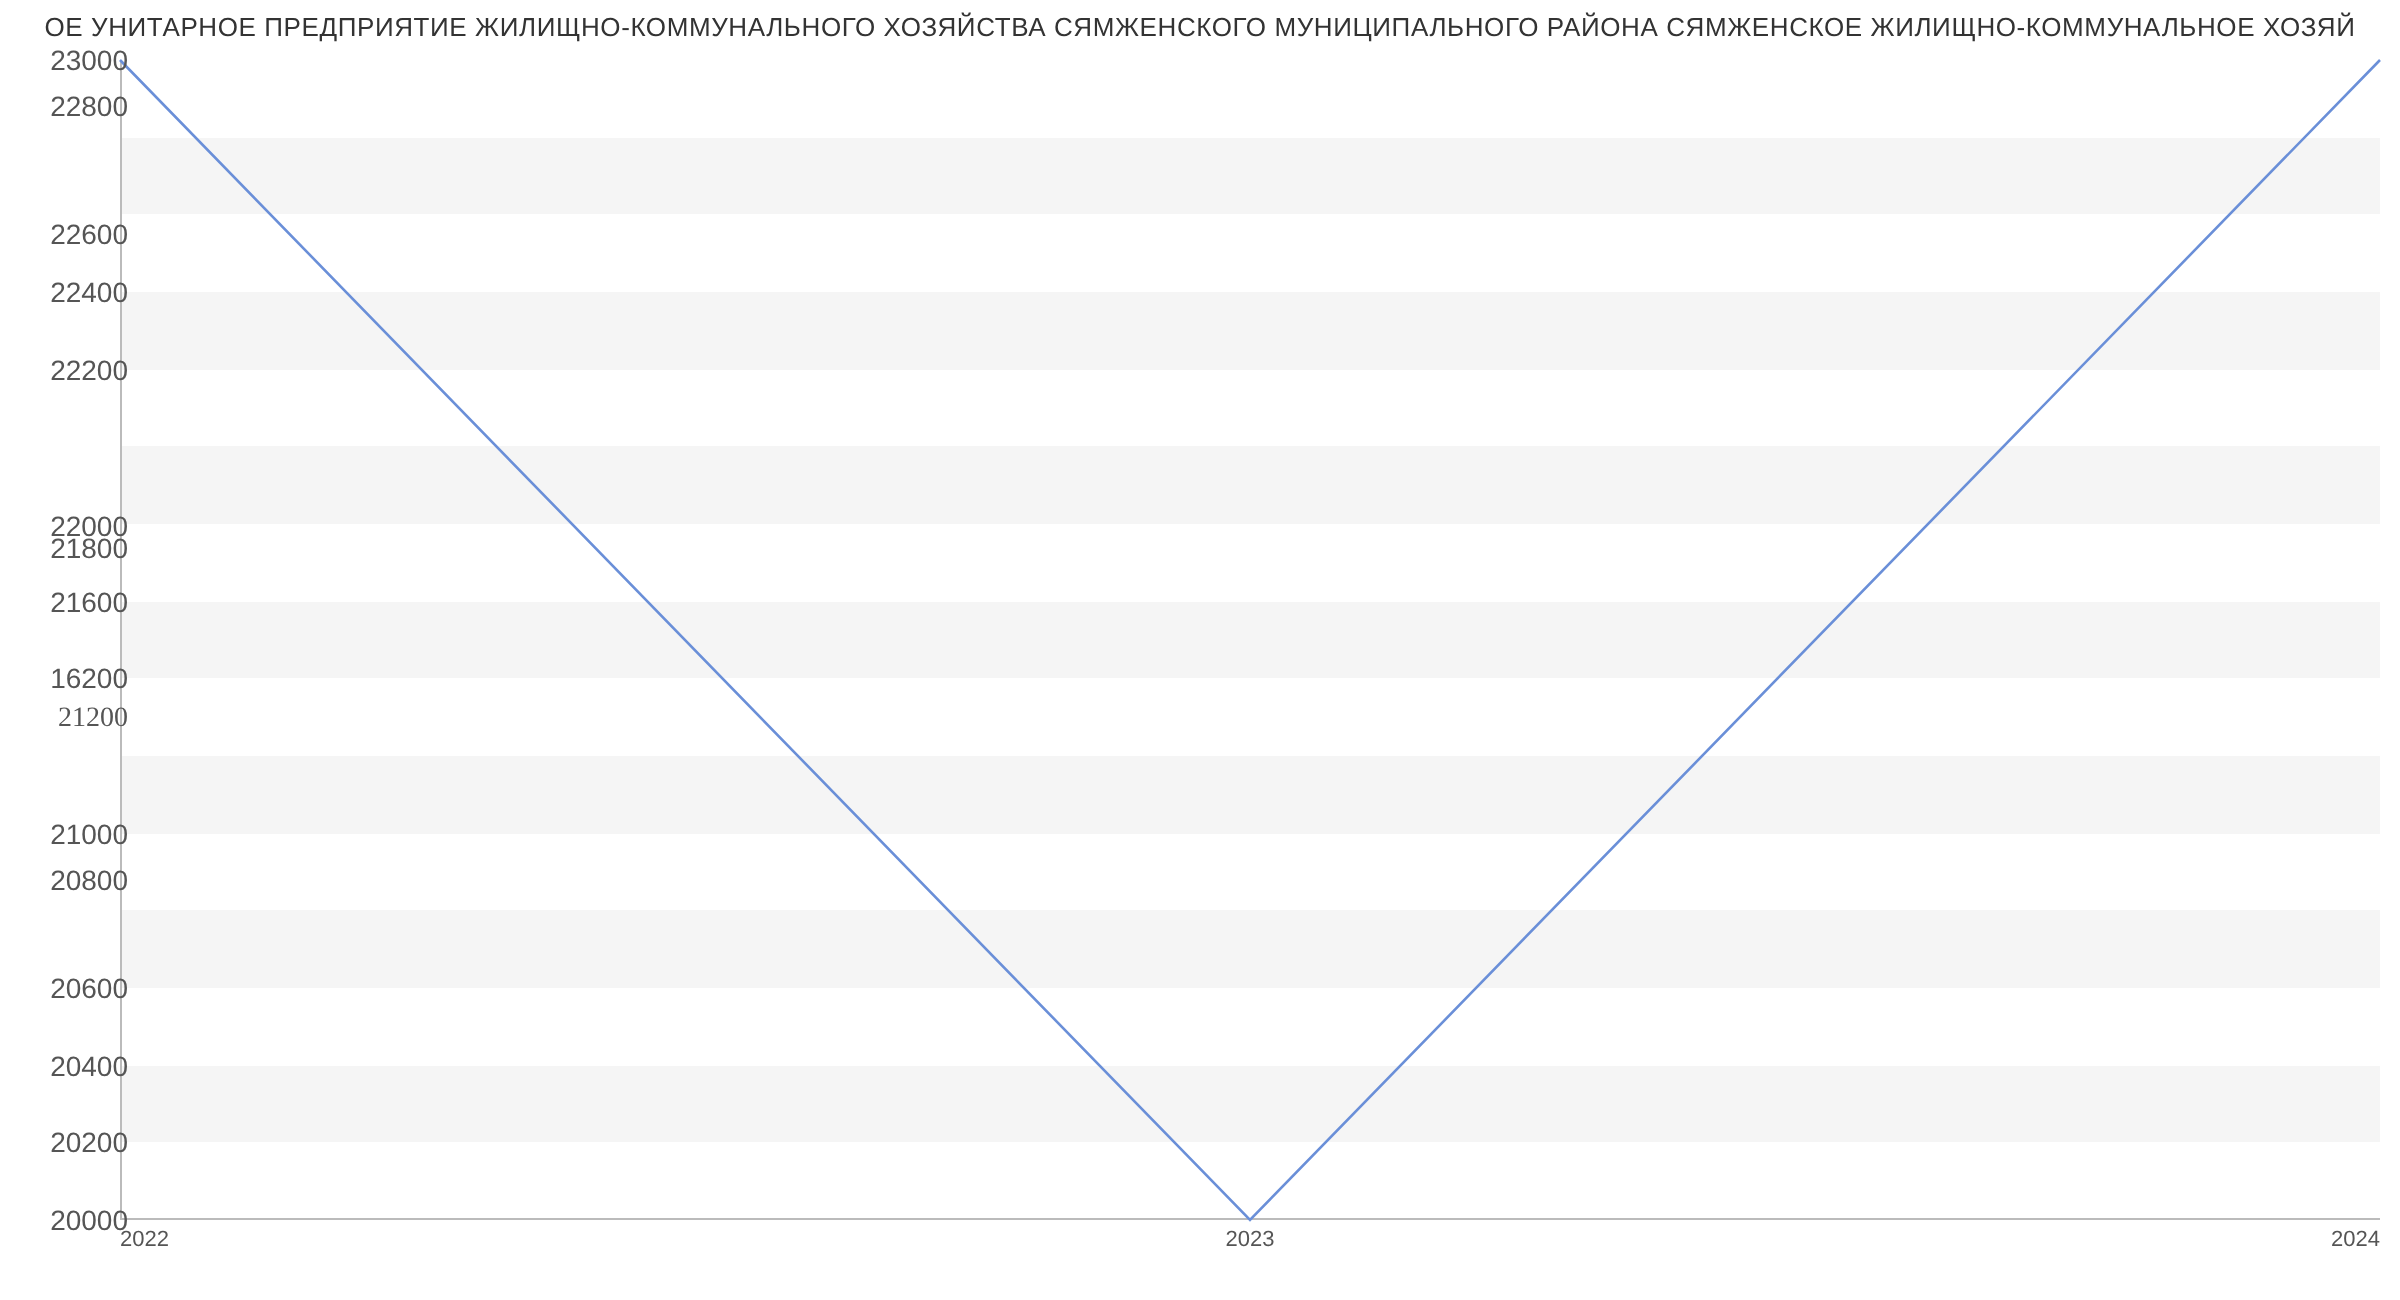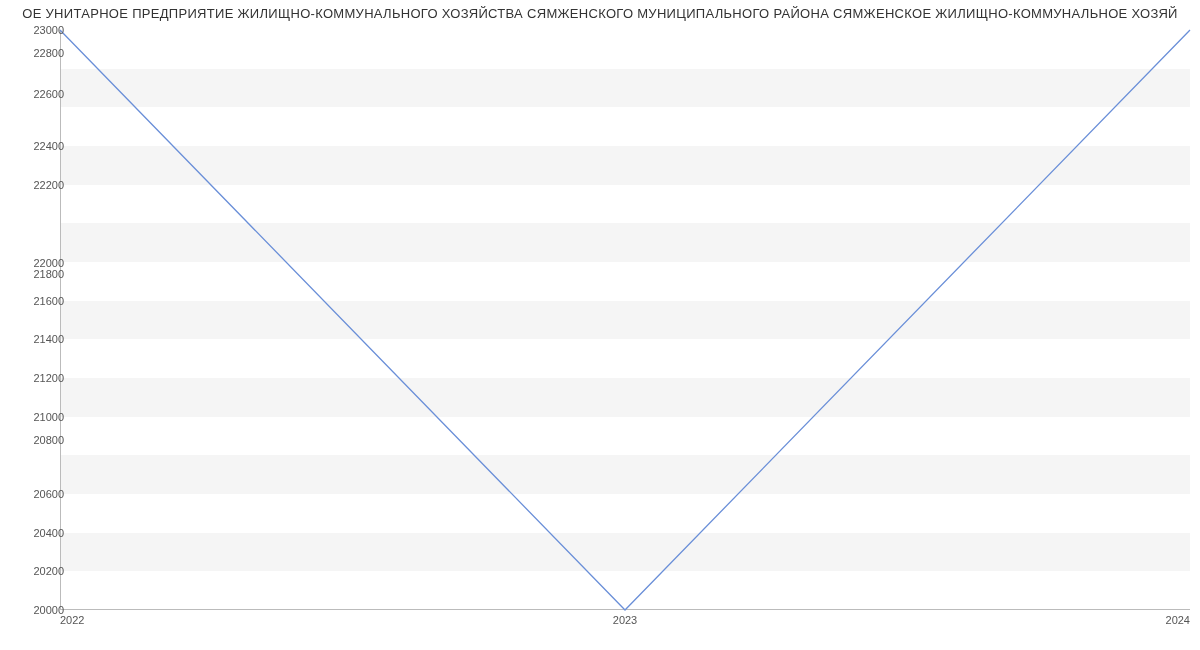--- a/index.html
+++ b/index.html
@@ -50,21 +50,21 @@
     right: 0;
     bottom: 0;
     height: 1px;
     background: #bbb;
   }
   .ytick {
     position: absolute;
     right: 1136px;
     width: 50px;
     text-align: right;
-    font-size: 11px;
+    font-size: 14px;
     color: #555;
     transform: translateY(-50%);
   }
   .xtick {
     position: absolute;
     top: 614px;
     font-size: 11px;
     color: #555;
     transform: translateX(-50%);
   }
@@ -101,25 +101,25 @@
     <path class="series-path" d="M0 0 L565 580 L1130 0 "></path>
   </svg>
 </div>
 
 <div class="ytick" style="top: 610px;">20000</div>
 <div class="ytick" style="top: 571.333px;">20200</div>
 <div class="ytick" style="top: 532.667px;">20400</div>
 <div class="ytick" style="top: 494px;">20600</div>
 <div class="ytick" style="top: 440px; text-align: right;">20800</div>
 <div class="ytick" style="top: 416.667px;">21000</div>
-<div class="ytick" style="top: 378px;">21200</div>
-<div class="ytick" style="top: 339.333px;">21400</div>
+<div class="ytick" style="top: 360px; font-family: Liberation Serif, serif;">21200</div>
+<div class="ytick" style="top: 339.333px;">16200</div>
 <div class="ytick" style="top: 300.667px;">21600</div>
 <div class="ytick" style="top: 274px;">21800</div>
 <div class="ytick" style="top: 223.333px; margin-top: 40px;">22000</div>
 <div class="ytick" style="top: 184.667px;">22200</div>
 <div class="ytick" style="top: 146px;">22400</div>
-<div class="ytick" style="top: 94px;">22600</div>
+<div class="ytick" style="top: 117px;">22600</div>
 <div class="ytick" style="top: 53px;">22800</div>
 <div class="ytick" style="top: 30px;">23000</div>
 <div class="xtick" style="left: 60px; transform: translateX(0px);">2022</div>
 <div class="xtick" style="left: 625px;">2023</div>
 <div class="xtick" style="left: 1190px; transform: translateX(-100%);">2024</div>
 
 </body></html>

